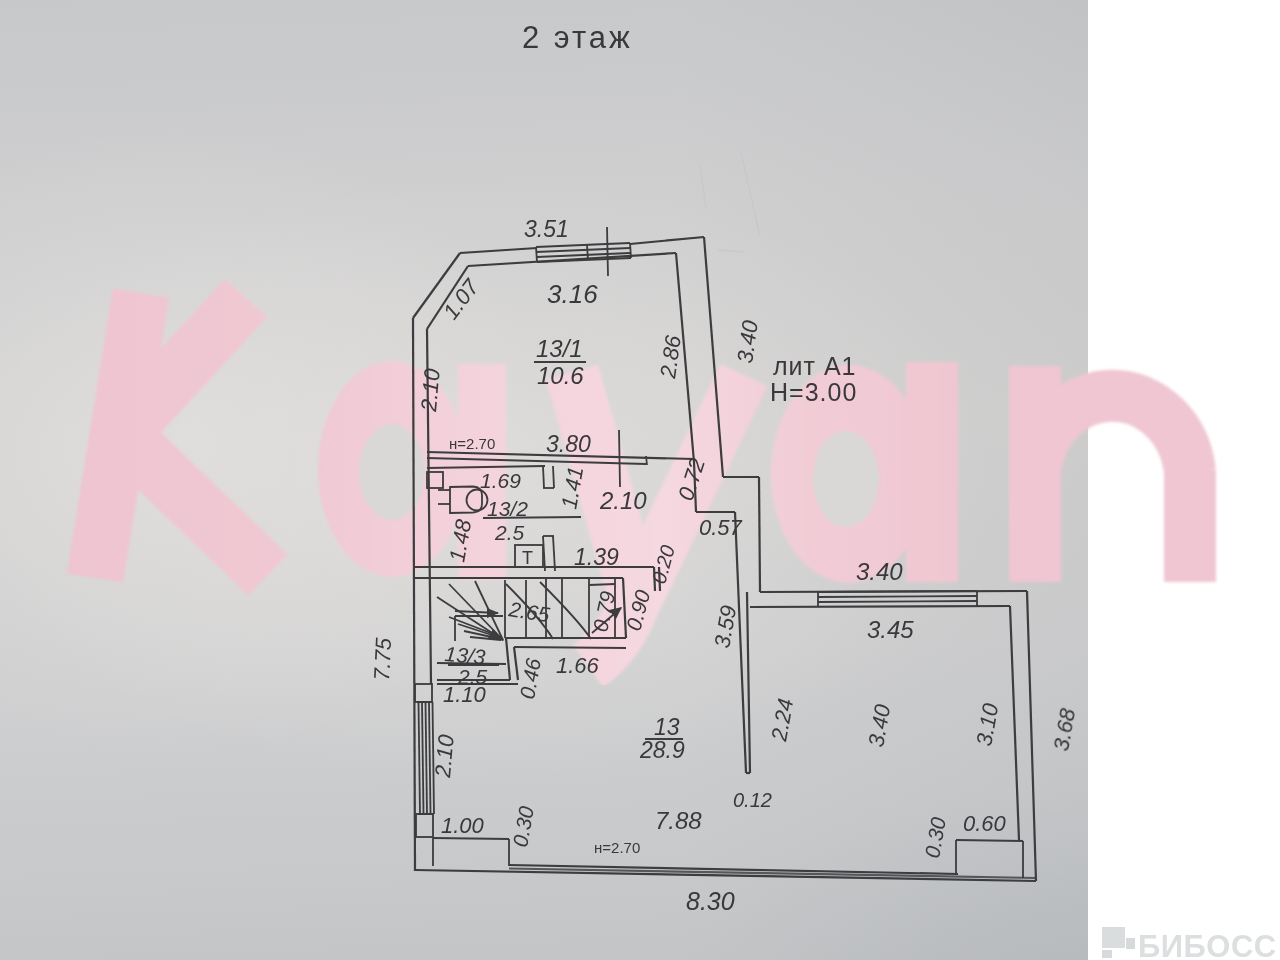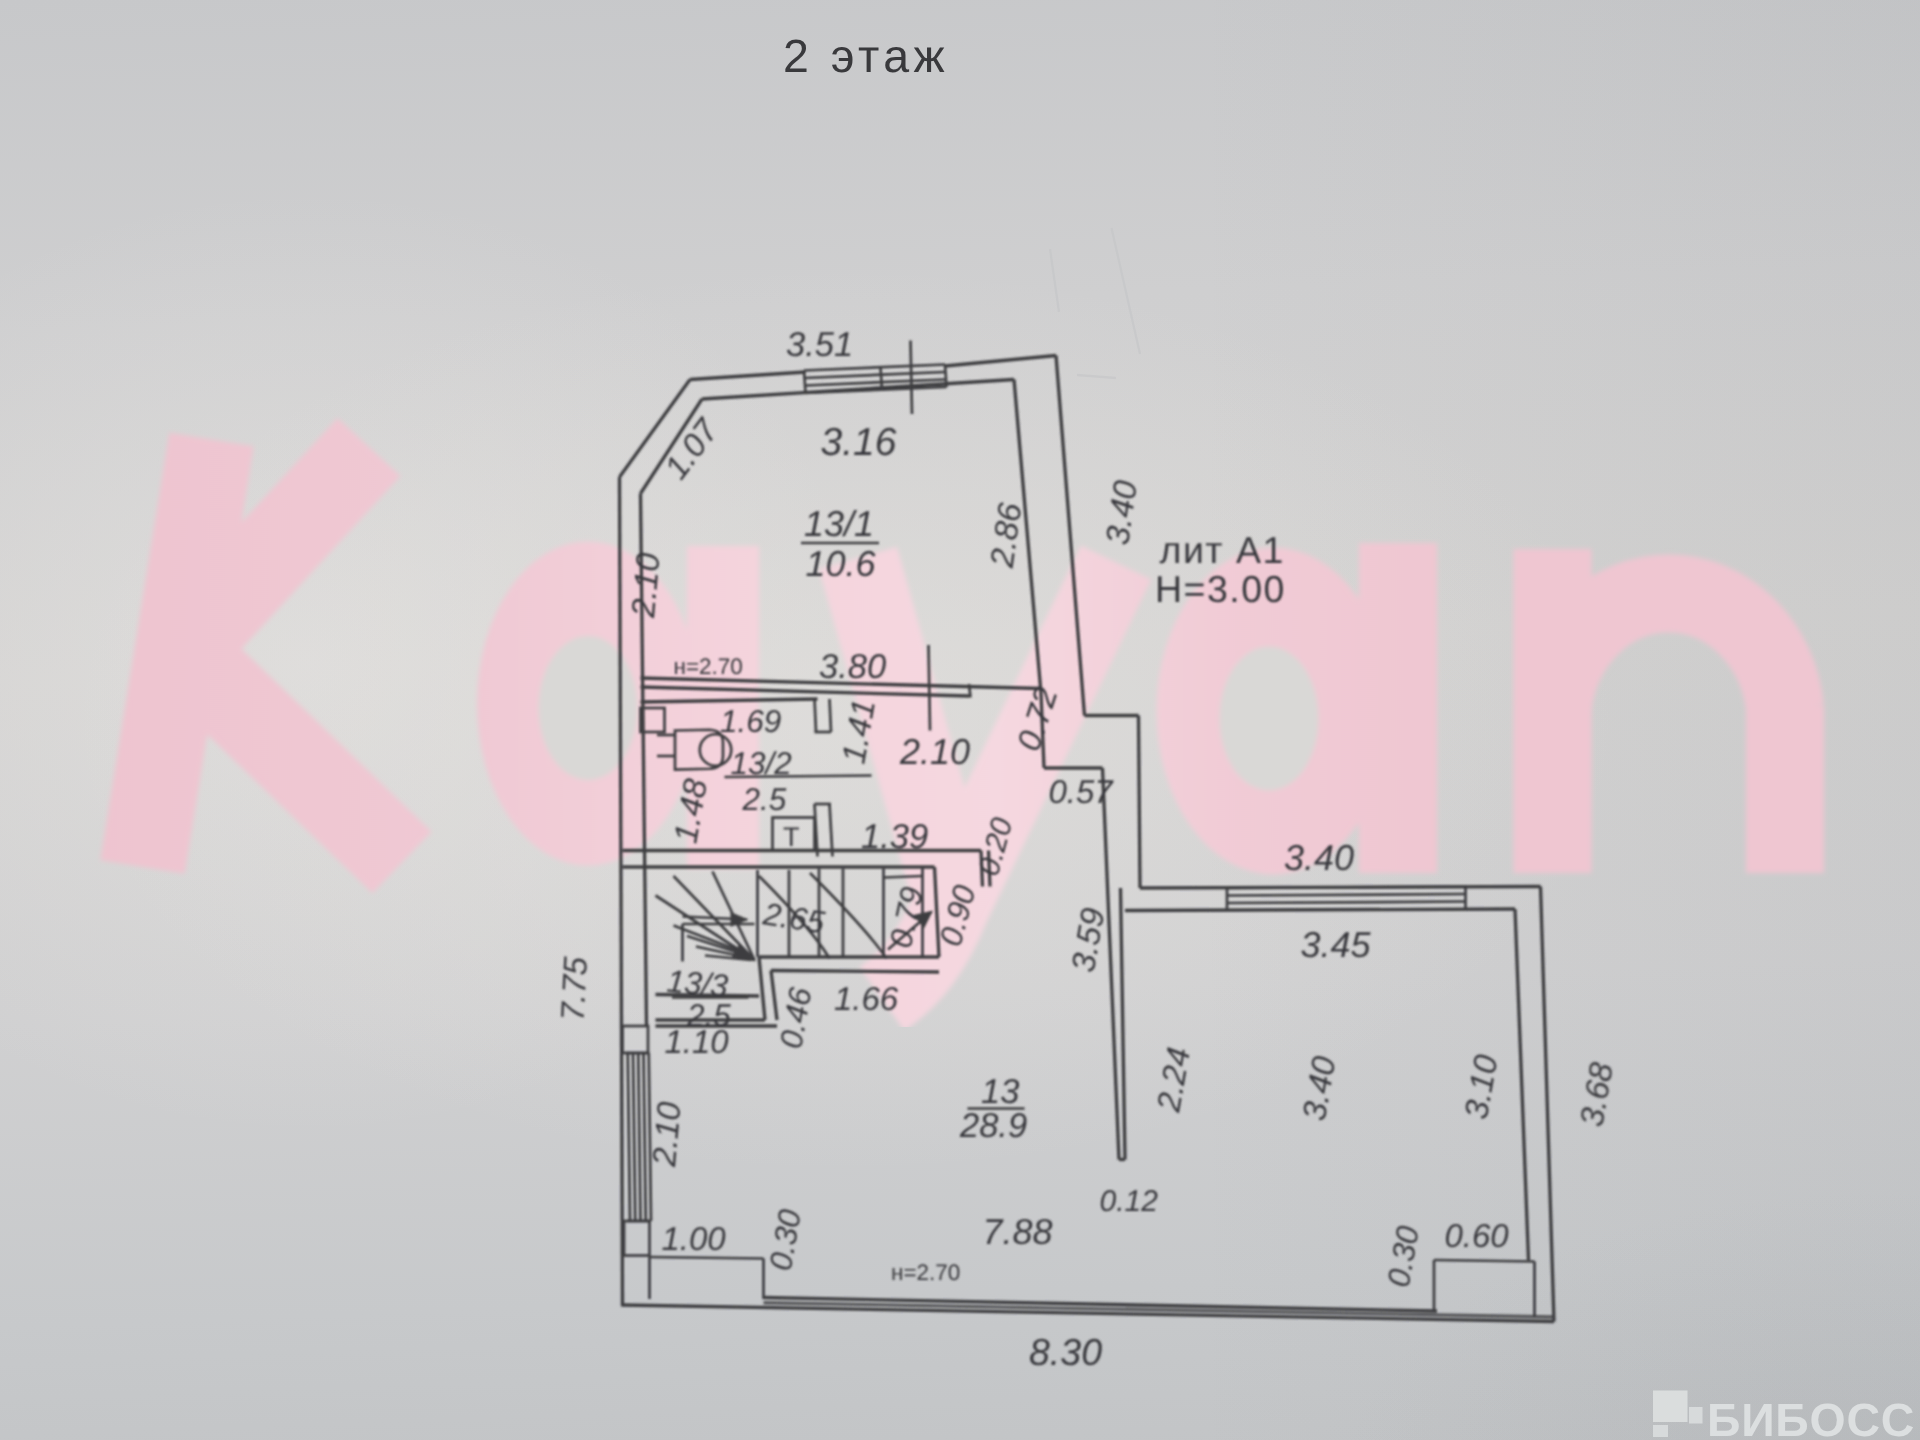--- a/index.html
+++ b/index.html
@@ -1,17 +1,17 @@
 <!DOCTYPE html>
 <html><head>
 <meta charset="utf-8">
 <style>
   html,body{margin:0;padding:0;}
   body{width:1280px;height:960px;overflow:hidden;font-family:"Liberation Sans",sans-serif;}
-  #page{position:relative;width:1280px;height:960px;
+  #page{position:relative;width:1088px;height:960px;
     background:
       radial-gradient(480px 260px at 98% 103%, rgba(165,170,174,0.25), rgba(165,170,174,0) 75%),
       linear-gradient(90deg, rgba(120,125,130,0) 62%, rgba(120,125,130,0.08) 100%),
       radial-gradient(720px 420px at 44% 50%, rgba(228,226,223,0.60), rgba(228,226,223,0) 72%),
       radial-gradient(500px 420px at 16% 46%, rgba(230,228,226,0.55), rgba(230,228,226,0) 75%),
       linear-gradient(178deg, #c7c8ca 0%, #cfcfd0 22%, #d4d3d2 45%, #d0d0d1 68%, #c7c9cb 88%, #c2c4c6 100%);
   }
   svg{position:absolute;left:0;top:0;}
   .d{font-family:"Liberation Sans",sans-serif;font-style:italic;fill:#39393c;}
   .u{font-family:"Liberation Sans",sans-serif;fill:#39393c;}

